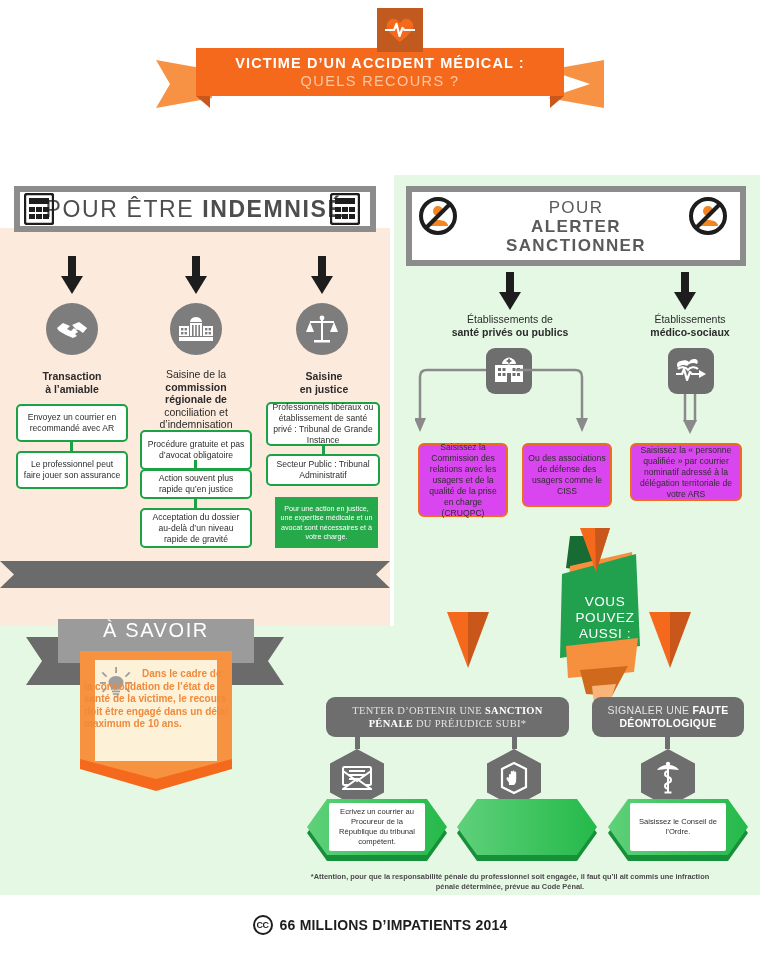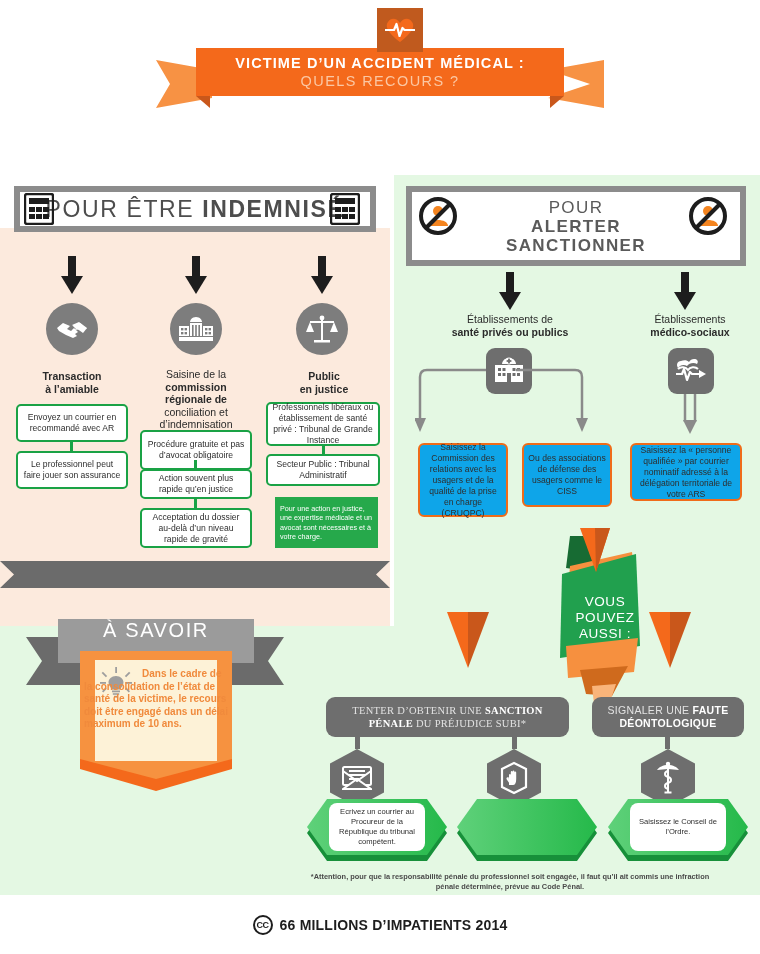--- a/index.html
+++ b/index.html
@@ -114,27 +114,27 @@
   
   .gbox {
     position: absolute; background: #ffffff; border: 2px solid #1aa245; border-radius: 5px;
     display: flex; align-items: center; justify-content: center;
     text-align: center; font-size: 8.6px; line-height: 11px; color: #2e2e2e;
     padding: 3px 4px;
   }
   .gconn { position: absolute; width: 3px; background: #1aa245; }
   .gfill {
     position: absolute; background: #26a94b; color: #ffffff;
-    display: flex; align-items: center; justify-content: center; text-align: left;
+    display: flex; align-items: center; justify-content: center; text-align: center;
     font-size: 7.2px; line-height: 9.5px; padding: 20px 5px;
   }
 
   
   .obox {
-    position: absolute; background: #0ea5e9; border: 2px solid #ef6c1a; border-radius: 6px;
+    position: absolute; background: #d946ef; border: 2px solid #ef6c1a; border-radius: 6px;
     display: flex; align-items: center; justify-content: center;
     text-align: center; font-size: 8.6px; line-height: 11px; color: #2e2e2e;
     padding: 3px 4px;
   }
 
   
   .tile {
     position: absolute; background: #6e6e6e; border-radius: 9px;
     display: flex; align-items: center; justify-content: center;
   }
@@ -220,21 +220,21 @@
     background: #17903a;
     clip-path: polygon(0 50%, 20px 0, 100% 0, 100% 0, 120px 0, 140px 50%, 120px 100%, 20px 100%);
   }
   .garrow .body {
     position: absolute; left: 0; top: 0; width: 140px; height: 56px;
     background: linear-gradient(90deg,#5fd17a 0%, #25b94a 100%);
     clip-path: polygon(0 50%, 20px 0, 120px 0, 140px 50%, 120px 100%, 20px 100%);
   }
   .garrow .inner {
     position: absolute; left: 22px; top: 4px; width: 96px; height: 48px;
-    background: #ffffff; border-radius: 8px;
+    background: #ffffff; border-radius: 2px;
     display: flex; align-items: center; justify-content: center;
     text-align: center; font-size: 7.6px; line-height: 10px; color: #2e2e2e; padding: 2px;
   }
 
   
   .footnote {
     position: absolute; left: 300px; top: 872px; width: 420px;
     font-size: 7.4px; line-height: 10px; font-weight: bold; color: #4a4a4a;
     text-align: center;
   }
@@ -405,21 +405,21 @@
     <svg width="32" height="30" viewBox="0 0 32 30">
       <rect x="15" y="2" width="2" height="24" fill="#ffffff"></rect>
       <rect x="8" y="26" width="16" height="2.5" fill="#ffffff"></rect>
       <rect x="4" y="7" width="24" height="2" fill="#ffffff"></rect>
       <path d="M4 8 L0 18 L8 18 Z" fill="#ffffff"></path>
       <path d="M28 8 L24 18 L32 18 Z" fill="#ffffff"></path>
       <circle cx="16" cy="4" r="2.4" fill="#ffffff"></circle>
     </svg>
   </div>
   <div class="col-title" style="left:266px; top:370px; width:116px;">
-    <b>Public</b><br>
+    <b>Saisine</b><br>
     <b>en justice</b>
   </div>
   <div class="gbox" style="left:266px; top:402px; width:114px; height:44px;">
     <span>Professionnels libéraux ou établissement de santé privé : Tribunal de Grande Instance</span>
   </div>
   <div class="gconn" style="left:322px; top:446px; height:8px;"></div>
   <div class="gbox" style="left:266px; top:454px; width:114px; height:32px;">
     <span>Secteur Public : Tribunal Administratif</span>
   </div>
   <div class="gfill" style="left:275px; top:497px; width:103px; height:51px;">

